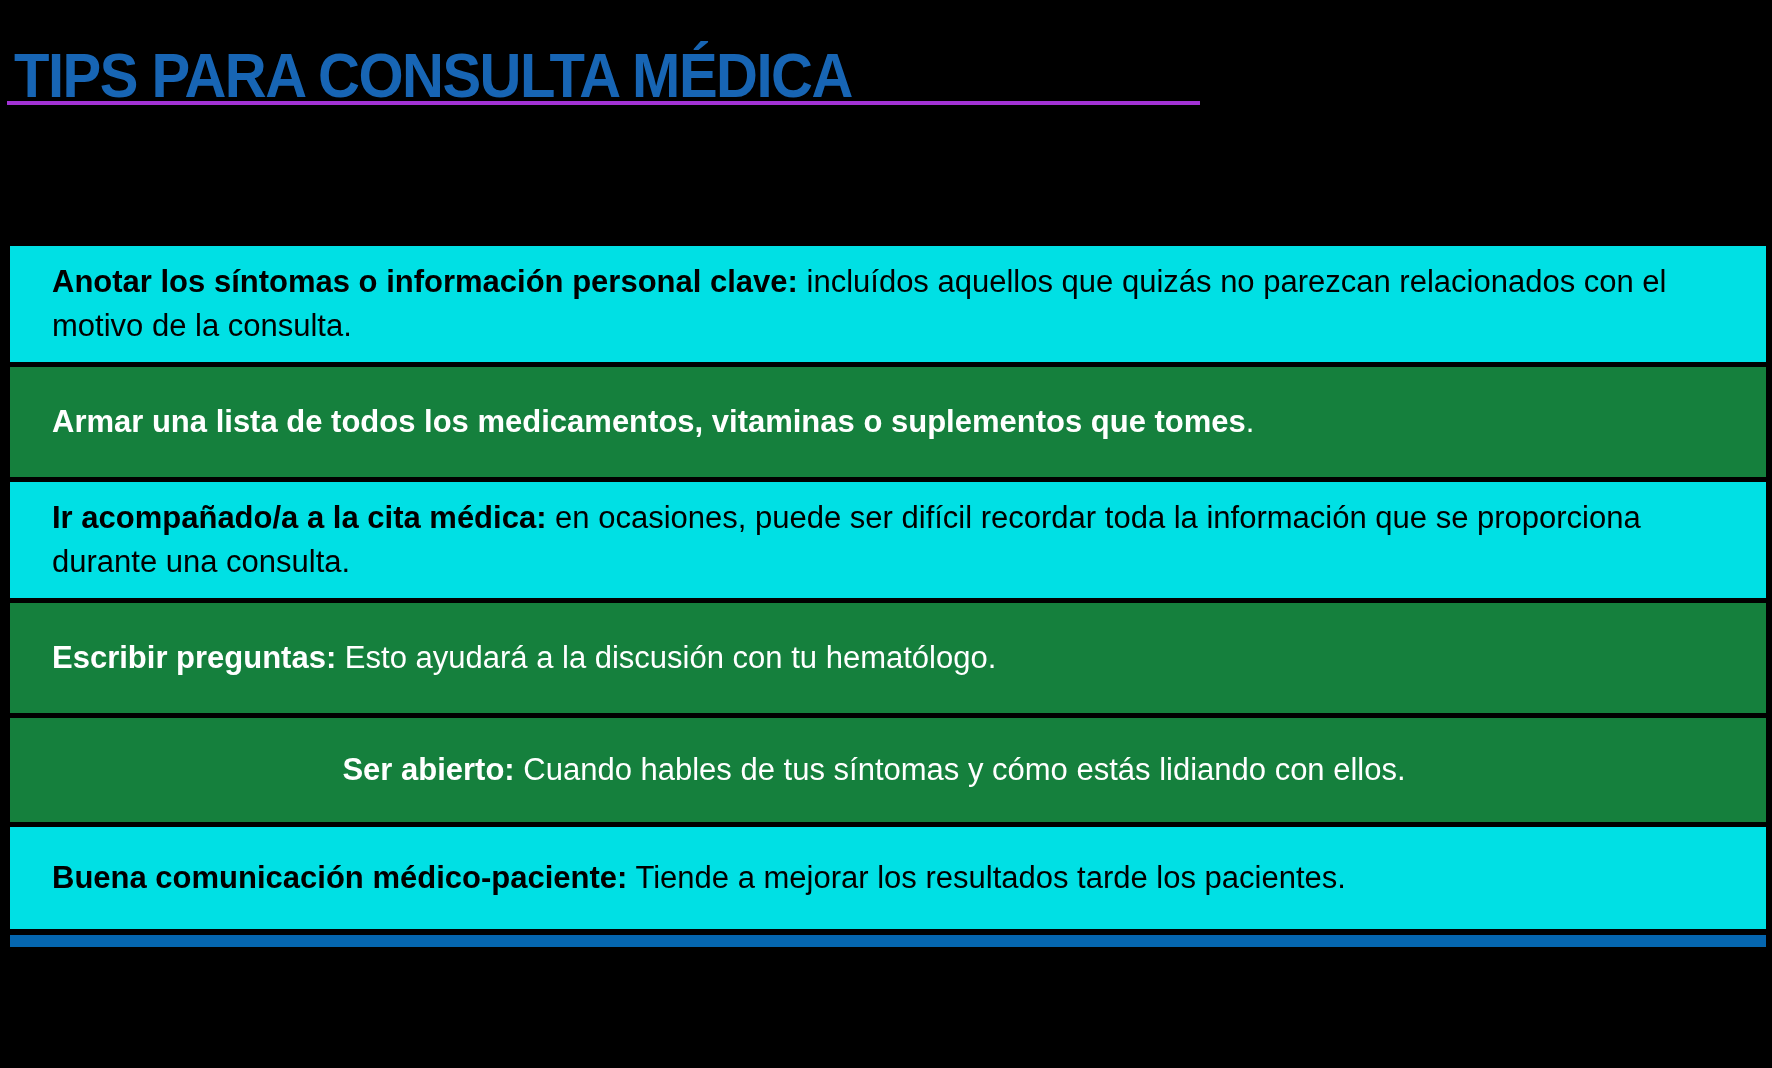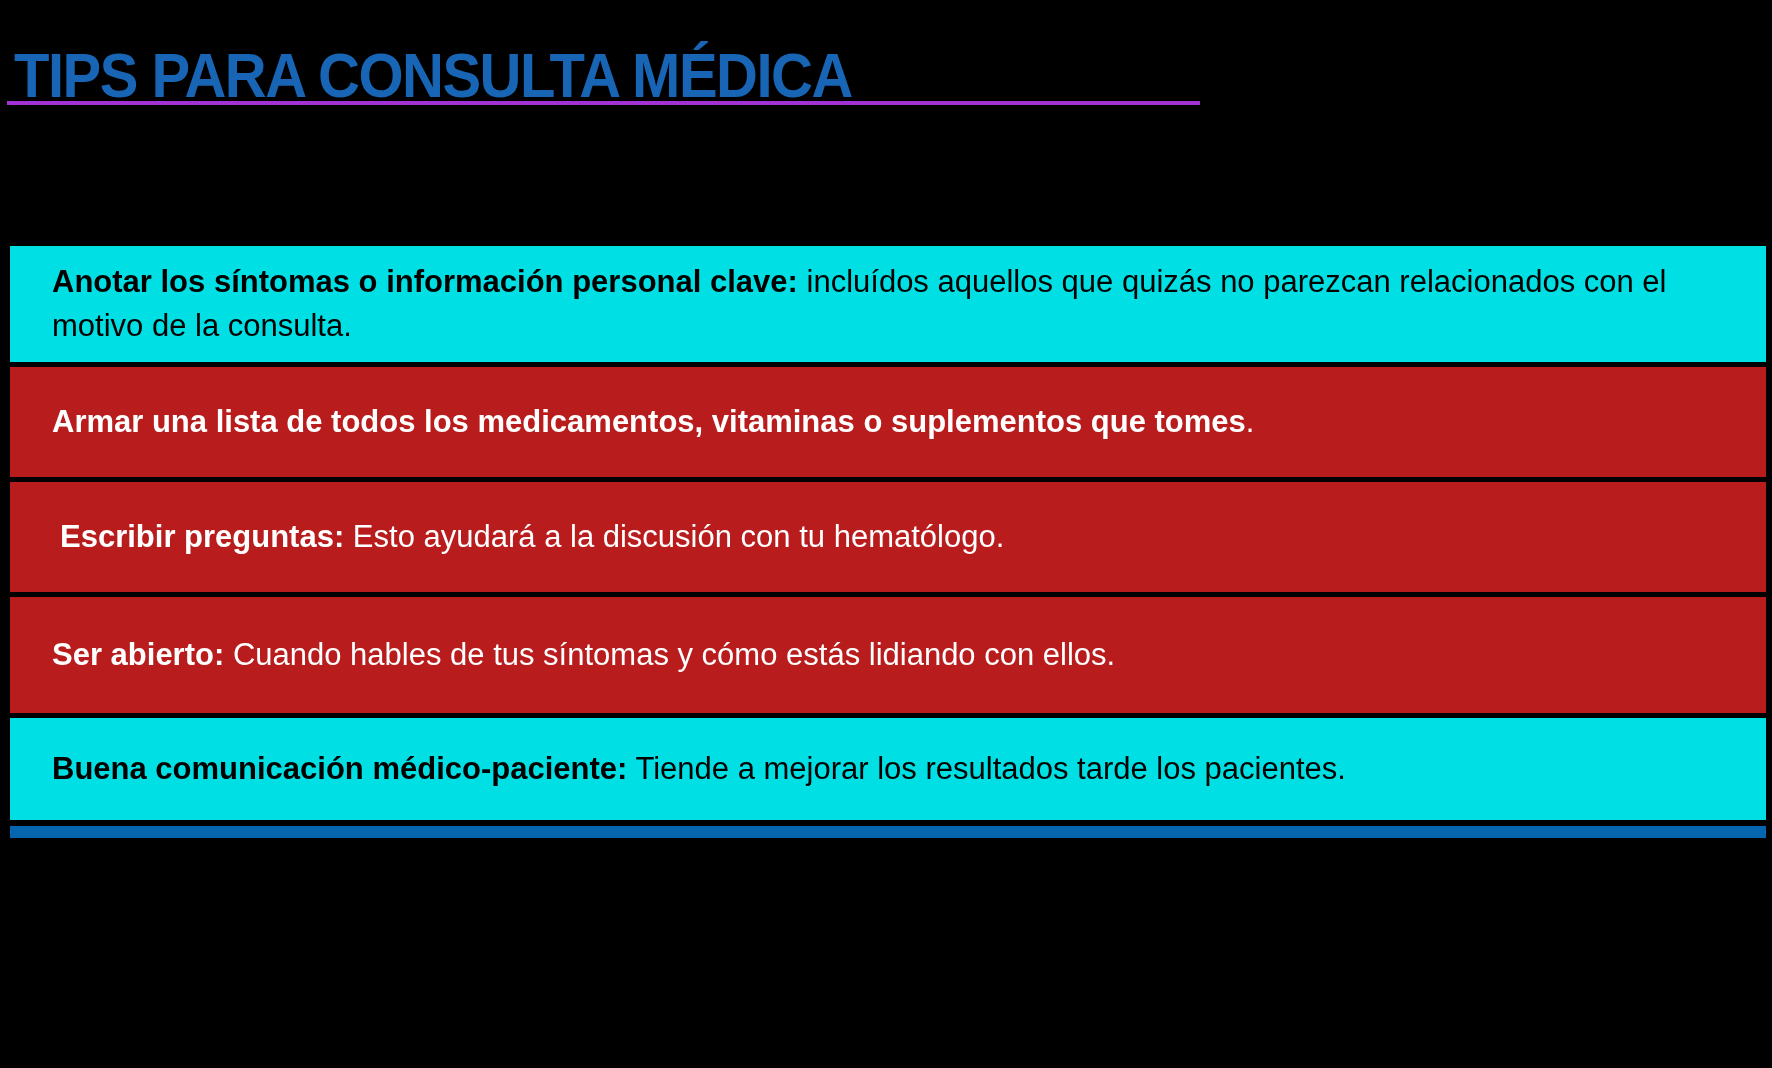--- a/index.html
+++ b/index.html
@@ -50,29 +50,29 @@
     padding-left: 42px;
     padding-right: 70px;
     font-size: 31px;
     line-height: 44px;
   }
   .band.cyan {
     background: #00E0E4;
     color: #000000;
   }
   .band.blue {
-    background: #b91c1c;
+    background: #15803d;
     color: #FFFFFF;
   }
   .band .lead {
     font-weight: bold;
   }
   .h-tall  { height: 116px; }
   .h-one   { height: 110px; }
-  .h-one-b { height: 116px; }
+  .h-one-b { height: 104px; justify-content: center; }
   .h-one-c { height: 102px; }
   .partial-band {
     height: 12px;
     background: #0566AF;
     margin-top: 1px;
   }
 </style>
 </head>
 <body>
 
@@ -82,23 +82,26 @@
 <div class="bands">
 
   <div class="band cyan h-tall">
     <p style="margin:0;"><span class="lead">Anotar los síntomas o información personal clave:</span><span> incluídos aquellos que quizás no parezcan relacionados con el motivo de la consulta.</span></p>
   </div>
 
   <div class="band blue h-one">
     <p style="margin:0;"><span class="lead">Armar una lista de todos los medicamentos, vitaminas o suplementos que tomes</span><span>.</span></p>
   </div>
 
+  <div class="band cyan h-tall">
+    <p style="margin:0;"><span class="lead">Ir acompañado/a a la cita médica:</span><span> en ocasiones, puede ser difícil recordar toda la información que se proporciona durante una consulta.</span></p>
+  </div>
 
   <div class="band blue h-one">
-    <p style="margin:8px;"><span class="lead">Escribir preguntas:</span><span> Esto ayudará a la discusión con tu hematólogo.</span></p>
+    <p style="margin:0;"><span class="lead">Escribir preguntas:</span><span> Esto ayudará a la discusión con tu hematólogo.</span></p>
   </div>
 
 
   <div class="band blue h-one-b">
     <p style="margin:0;"><span class="lead">Ser abierto:</span><span> Cuando hables de tus síntomas y cómo estás lidiando con ellos.</span></p>
   </div>
 
   <div class="band cyan h-one-c">
     <p style="margin:0;"><span class="lead">Buena comunicación médico-paciente:</span><span> Tiende a mejorar los resultados tarde los pacientes.</span></p>
   </div>

